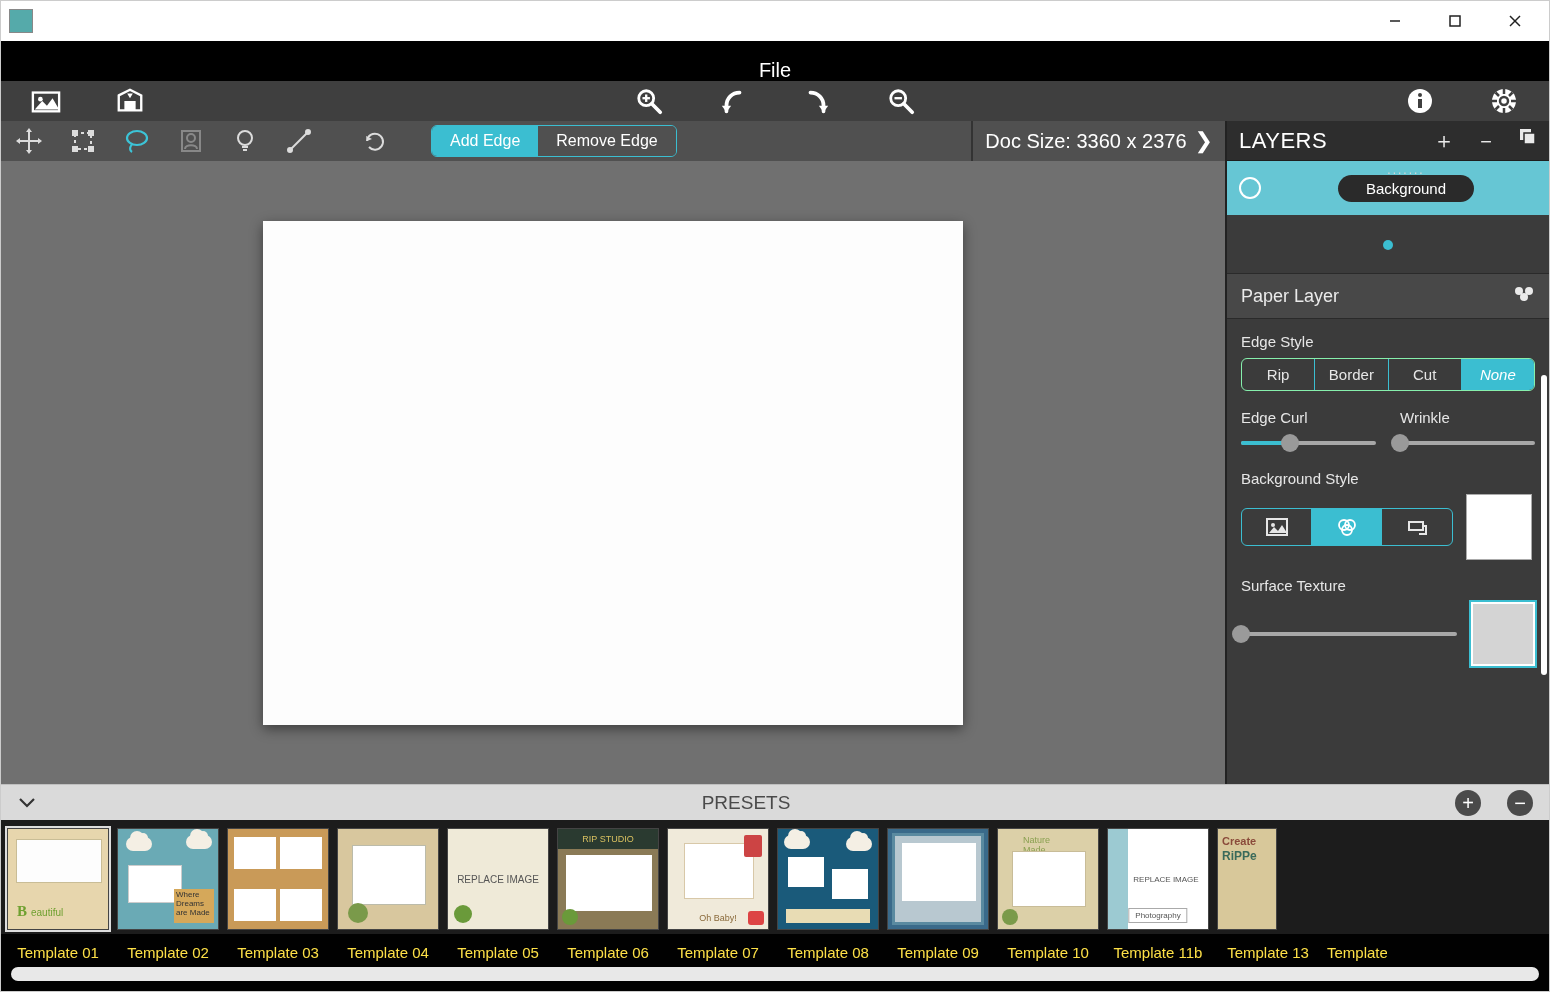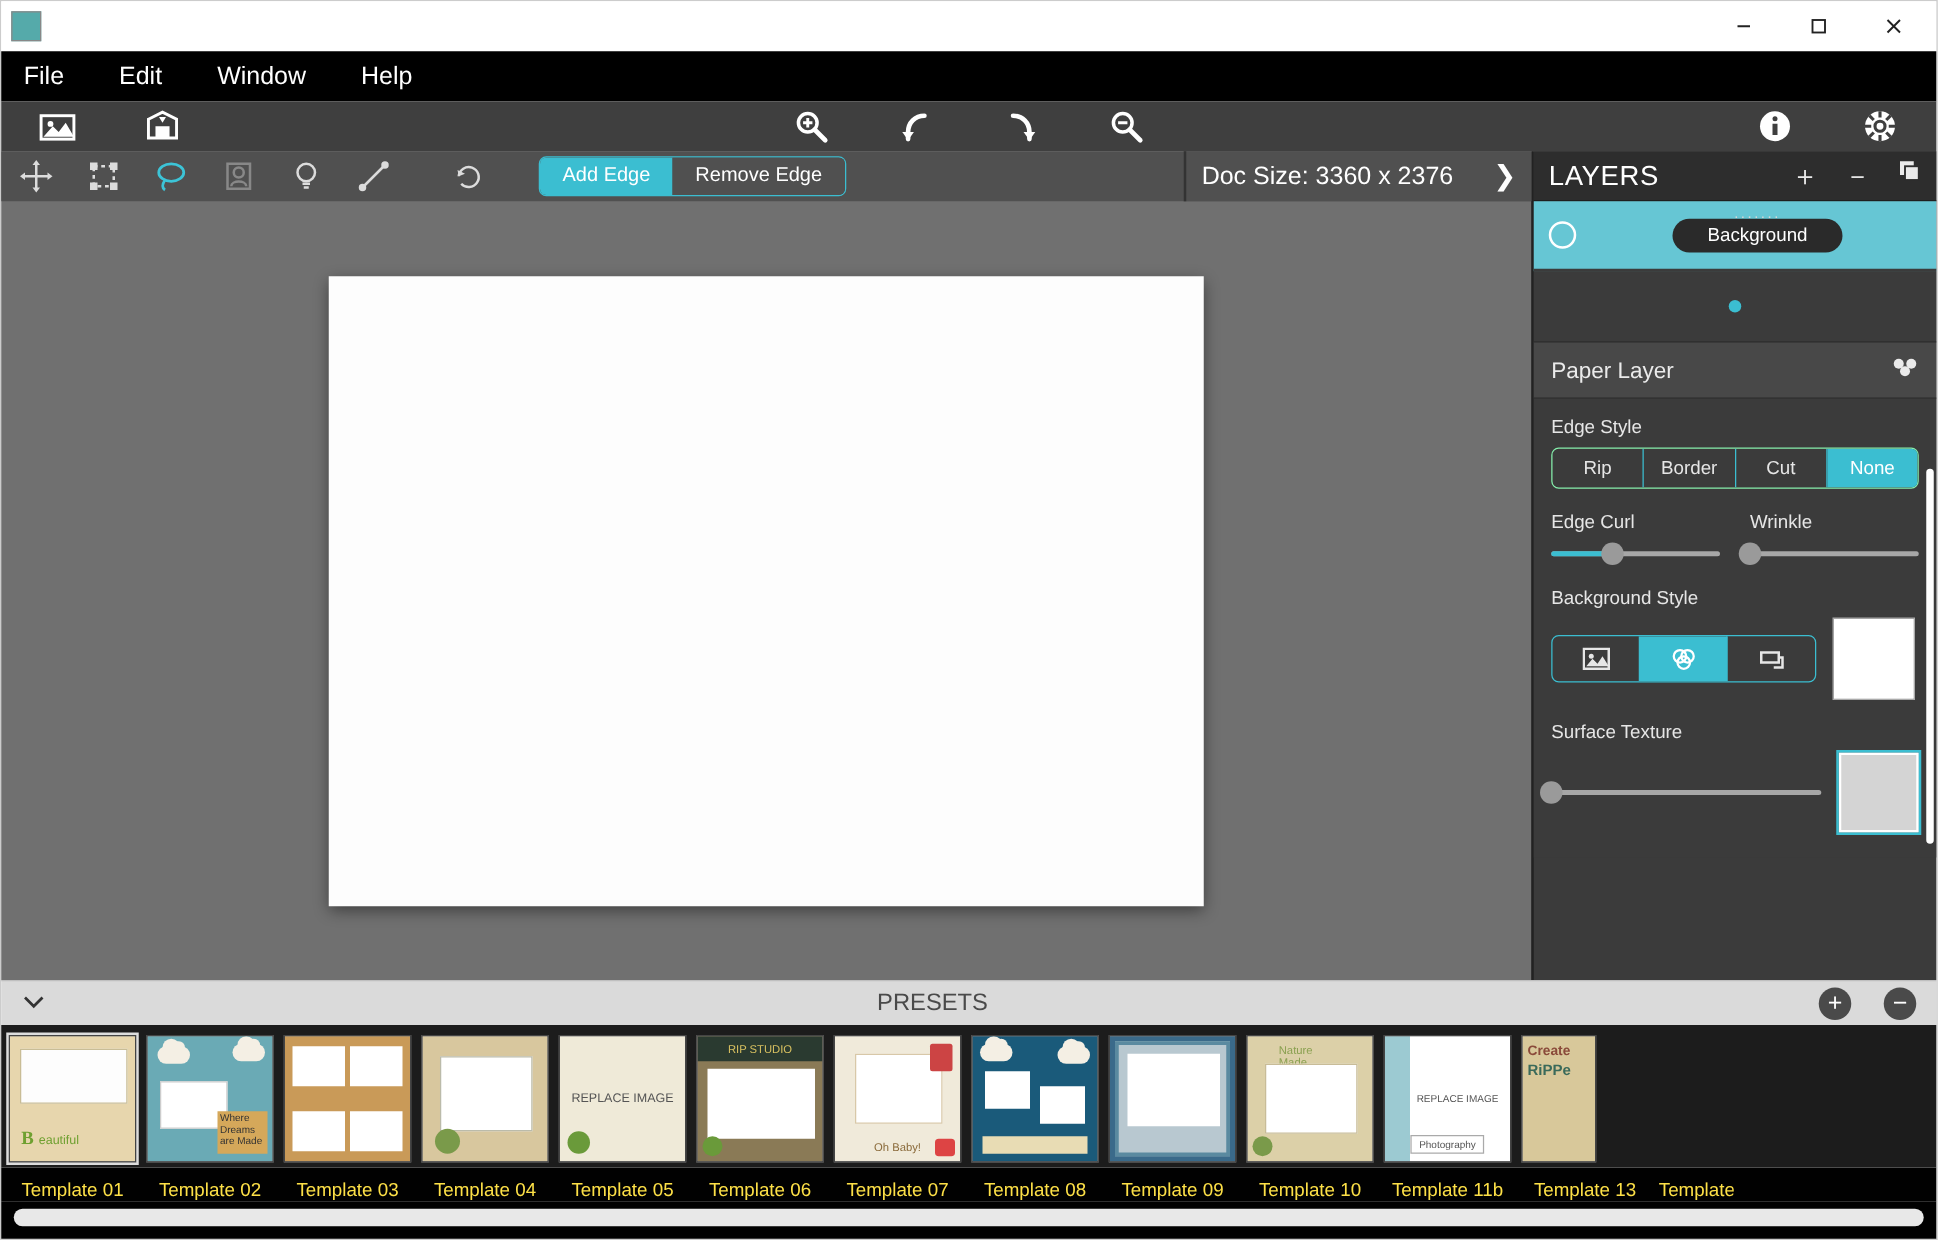--- a/index.html
+++ b/index.html
@@ -3,35 +3,35 @@
 <meta charset="utf-8">
 <style>
 * { margin: 0; padding: 0; box-sizing: border-box; font-family: "Segoe UI", Tahoma, sans-serif; }
 html, body { width: 1550px; height: 992px; overflow: hidden; background: #fff; }
 .app { width: 1550px; height: 992px; display: flex; flex-direction: column; border: 1px solid #ccc; }
 .titlebar { height: 40px; background: #fff; display: flex; align-items: center; justify-content: space-between; padding: 0 4px 0 8px; }
 .titlebar-left { display: flex; align-items: center; gap: 8px; }
 .app-icon { width: 24px; height: 24px; background: #5aa; border: 1px solid #888; display:inline-block; }
 .win-controls { display: flex; }
 .win-btn { width: 60px; height: 36px; display: flex; align-items: center; justify-content: center; font-size: 16px; color: #222; cursor: default; }
-.menubar { height: 40px; background: #000; display: flex; align-items: center; gap: 44px; padding: 18px 18px; color: #fff; font-size: 20px; }
+.menubar { height: 40px; background: #000; display: flex; align-items: center; gap: 44px; padding: 18px 18px; color: #fff; font-size: 20px; flex-direction: column; }
 .menubar span { cursor: default; }
 .top-toolbar { height: 40px; background: #3f3f3f; display: flex; align-items: center; justify-content: space-between; padding: 0 30px; }
 .tb-group { display: flex; align-items: center; gap: 54px; }
 .tb-icon { width: 30px; height: 28px; display: flex; align-items: center; justify-content: center; color: #fff; }
 .tb-icon svg { width: 100%; height: 100%; }
 .main-row { display: flex; flex: 1 1 auto; min-height: 0; }
 .canvas-area { flex: 1 1 auto; background: #707070; display: flex; flex-direction: column; }
 .tool-row { height: 40px; background: #505050; display: flex; align-items: center; gap: 26px; padding: 0 14px; position: relative; }
 .tool-icon { width: 28px; height: 28px; display: flex; align-items: center; justify-content: center; color: #dcdcdc; }
 .lasso-icon { color: #3cc4d7 !important; }
 .edge-buttons { display: flex; border: 1px solid #3bbed1; border-radius: 6px; overflow: hidden; margin-left: 16px; }
 .edge-btn { padding: 6px 18px; font-size: 16px; color: #fff; background: #505050; cursor: default; }
 .edge-btn.active { background: #3bbed1; color: #fff; }
-.doc-size { position: absolute; right: 0; top: 0; height: 40px; background: #505050; display: flex; align-items: center; gap: 32px; padding: 0 12px; font-size: 20px; color: #fff; border-left: 2px solid #333; }
+.doc-size { position: absolute; right: 0; top: 0; height: 40px; background: #505050; display: flex; align-items: center; gap: 8px; padding: 0 12px; font-size: 20px; color: #fff; border-left: 2px solid #333; }
 .doc-size .chev { font-size: 22px; }
 .canvas-stage { flex: 1; display: flex; align-items: center; justify-content: center; position: relative; }
 .paper { width: 700px; height: 504px; background: #fdfdfd; box-shadow: 0 4px 12px rgba(0,0,0,0.45); }
 .right-panel { width: 324px; background: #3b3b3b; display: flex; flex-direction: column; color: #eaeaea; border-left: 2px solid #222; }
 .layers-head { height: 40px; background: #2d2d2d; display: flex; align-items: center; justify-content: space-between; padding: 0 12px; border-bottom: 1px solid #1e1e1e; }
 .layers-head .title { font-size: 22px; color: #ffffff; letter-spacing: 0.5px; }
 .layers-actions { display: flex; gap: 20px; font-size: 22px; color: #eaeaea; }
 .layer-item { height: 56px; background: #66c6d4; display: flex; align-items: center; padding: 0 12px; gap: 14px; border-bottom: 2px solid #3b3b3b; }
 .layer-vis { width: 22px; height: 22px; border: 2px solid #fff; border-radius: 50%; background: #66c6d4; }
 .layer-chip { flex: 1; display: flex; align-items: center; justify-content: center; }
@@ -39,21 +39,21 @@
 .layer-chip-inner::before { content: "......."; position: absolute; top: -12px; left: 50%; transform: translateX(-50%); color: #d8d8d8; font-size: 12px; letter-spacing: 2px; }
 .pager { height: 56px; background: #3b3b3b; display: flex; align-items: center; justify-content: center; }
 .pager-dot { width: 10px; height: 10px; background: #3bbed1; border-radius: 50%; }
 .panel-section-head { height: 46px; background: #484848; display: flex; align-items: center; justify-content: space-between; padding: 0 14px; border-top: 1px solid #2a2a2a; border-bottom: 1px solid #2a2a2a; }
 .panel-section-head .title { font-size: 18px; }
 .panel-body { padding: 14px 14px 20px 14px; display: flex; flex-direction: column; gap: 18px; background: #3b3b3b; position: relative; }
 .panel-scrollbar { position: absolute; right: 2px; top: 56px; width: 6px; height: 300px; background: #fff; border-radius: 3px; }
 .field-label { font-size: 15px; color: #e6e6e6; margin-bottom: 8px; }
 .seg-group { display: flex; border: 1px solid #86efac; border-radius: 6px; overflow: hidden; }
 .seg-btn { flex: 1; text-align: center; padding: 7px 0; font-size: 15px; color: #e6e6e6; border-right: 1px solid #3bbed1; cursor: default; }
-.seg-btn:last-child { border-right: none; }
+.seg-btn:last-child { border-right: none; font-style: italic; }
 .seg-btn.active { background: #3bbed1; color: #fff; }
 .two-col { display: flex; gap: 24px; }
 .two-col > div { flex: 1; }
 .slider { position: relative; height: 18px; display: flex; align-items: center; }
 .slider-track { height: 4px; background: #a7a7a7; flex: 1; border-radius: 2px; position: relative; }
 .slider-fill { position: absolute; left: 0; top: 0; height: 4px; background: #3bbed1; border-radius: 2px; }
 .slider-thumb { width: 18px; height: 18px; background: #9a9a9a; border-radius: 50%; position: absolute; top: -7px; transform: translateX(-50%); }
 .bg-style-row { display: flex; align-items: center; gap: 14px; }
 .bg-style-seg { display: flex; border: 1px solid #3bbed1; border-radius: 6px; overflow: hidden; }
 .bg-style-btn { width: 70px; height: 36px; display: flex; align-items: center; justify-content: center; border-right: 1px solid #3bbed1; color: #e6e6e6; }

